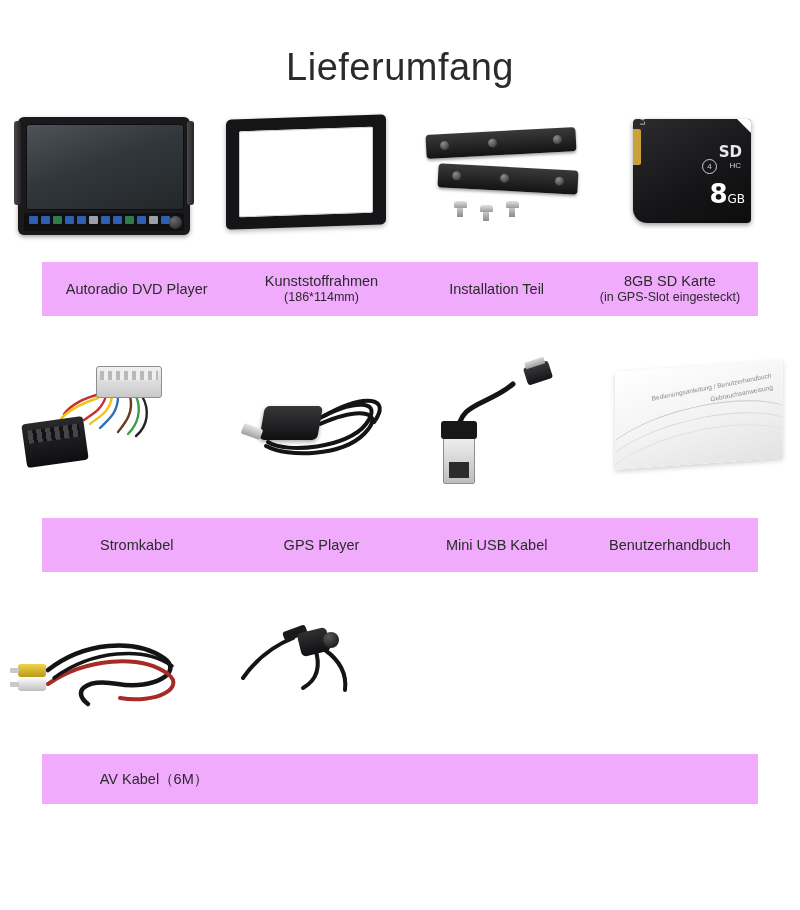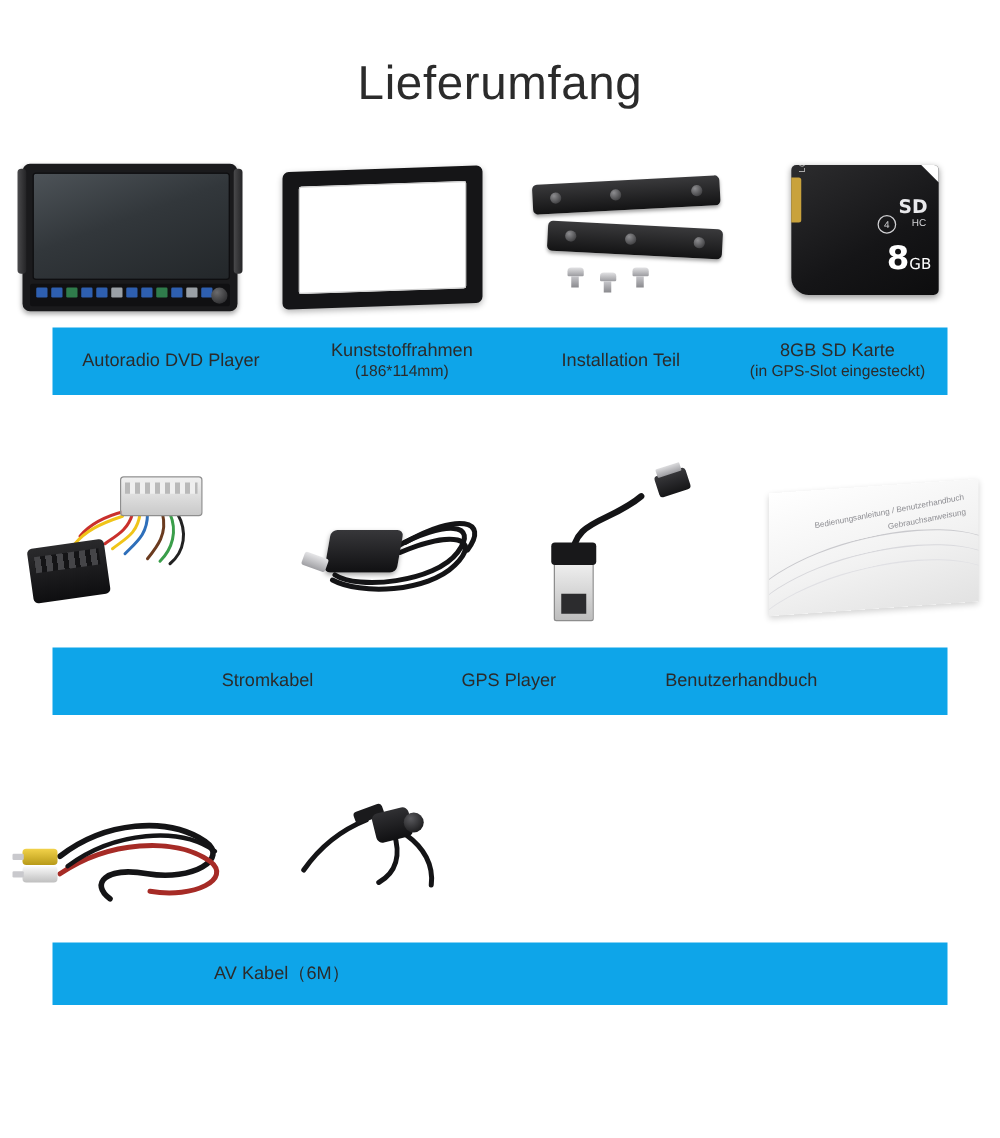--- a/index.html
+++ b/index.html
@@ -40,30 +40,29 @@
     height: 145px;
     display: flex;
     align-items: flex-end;
     justify-content: flex-start;
     padding: 0;
   }
   .cell-img {
     position: relative;
     height: 145px;
     display: flex;
-    align-items: center;
+    align-items: flex-start;
     justify-content: center;
   }
   .labels {
-    background: #0ea5e9;
+    background: #f0abfc;
     display: flex;
     align-items: center;
     margin: 0 42px;
     height: 54px;
-    justify-content: center;
   }
   .labels.r3 {
     height: 50px;
     padding-left: 13px;
   }
   .label {
     text-align: center;
     font-size: 14.5px;
     color: #2b2b2b;
     line-height: 1.25;
@@ -528,20 +527,23 @@
 
     </div>
 
     <div class="labels">
       <div class="label" style="width:190px;">
         <span>Stromkabel</span>
       </div>
       <div class="label" style="width:180px;">
         <span>GPS Player</span>
       </div>
+      <div class="label" style="width:170px;">
+        <span>Mini USB Kabel</span>
+      </div>
       <div class="label" style="width:176px;">
         <span>Benutzerhandbuch</span>
       </div>
     </div>
   </div>
 
   <div class="row" style="margin-top: 42px;">
     <div class="images" style="height:140px;">
 
       <div class="cell-img" style="width:208px;height:140px;">

